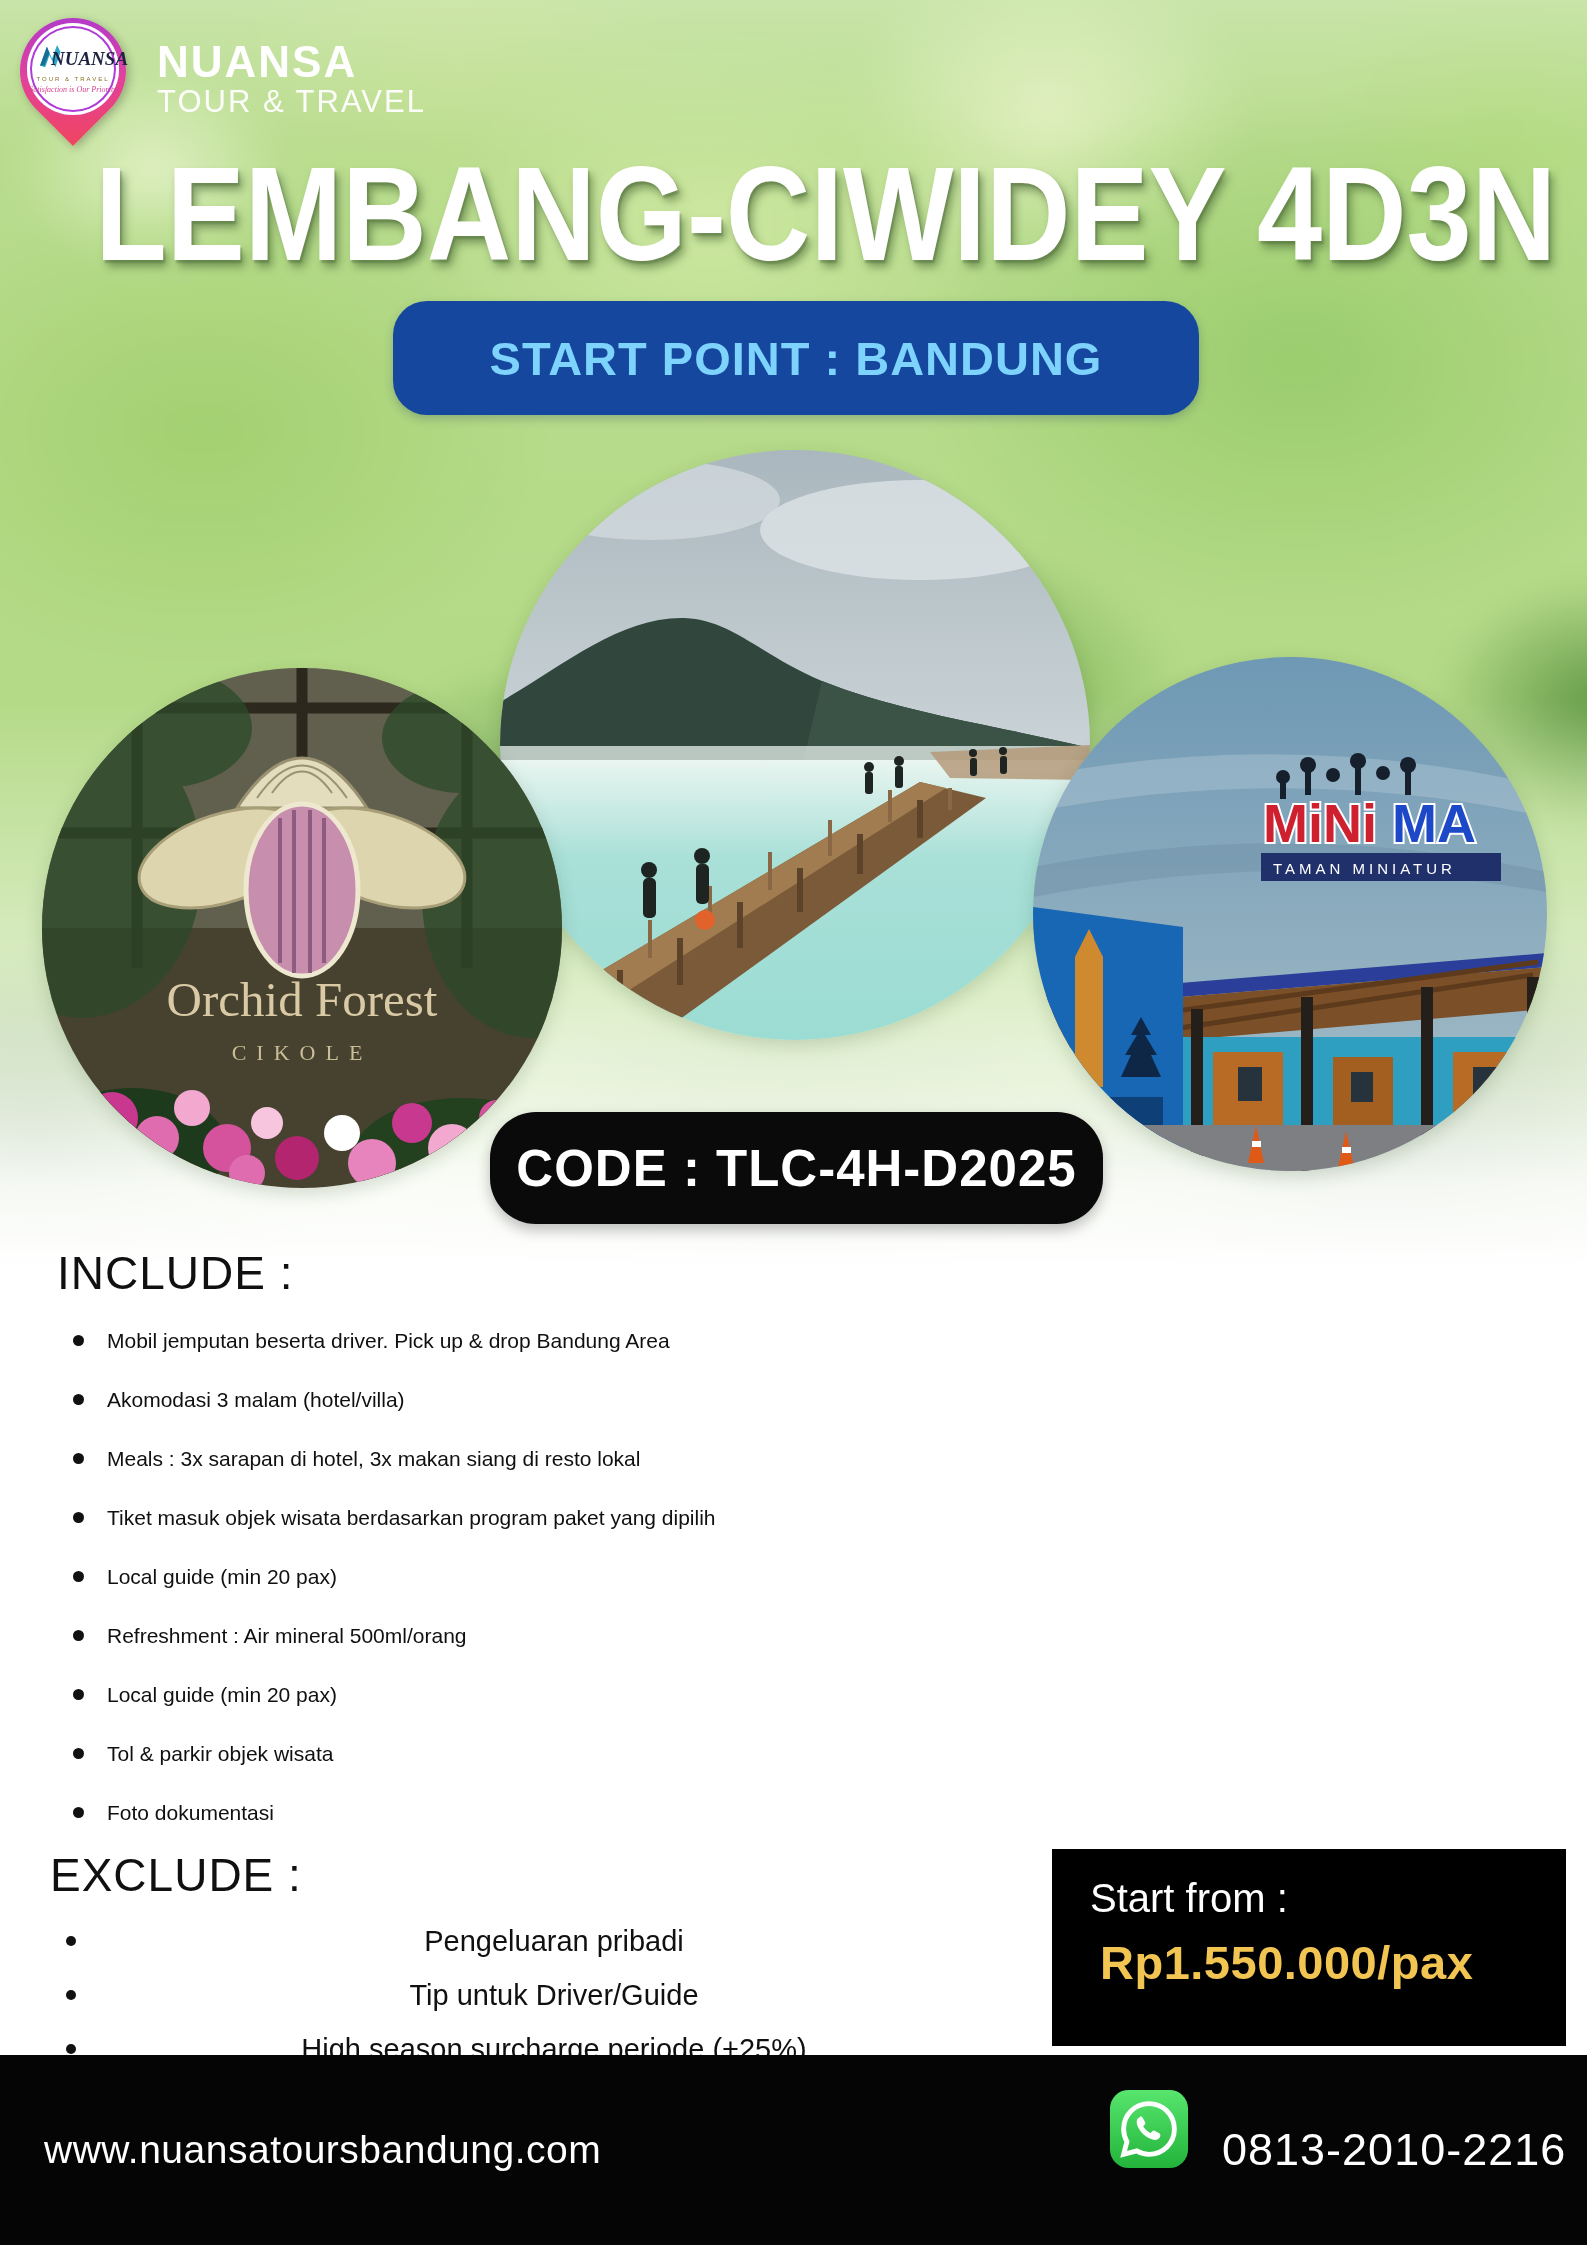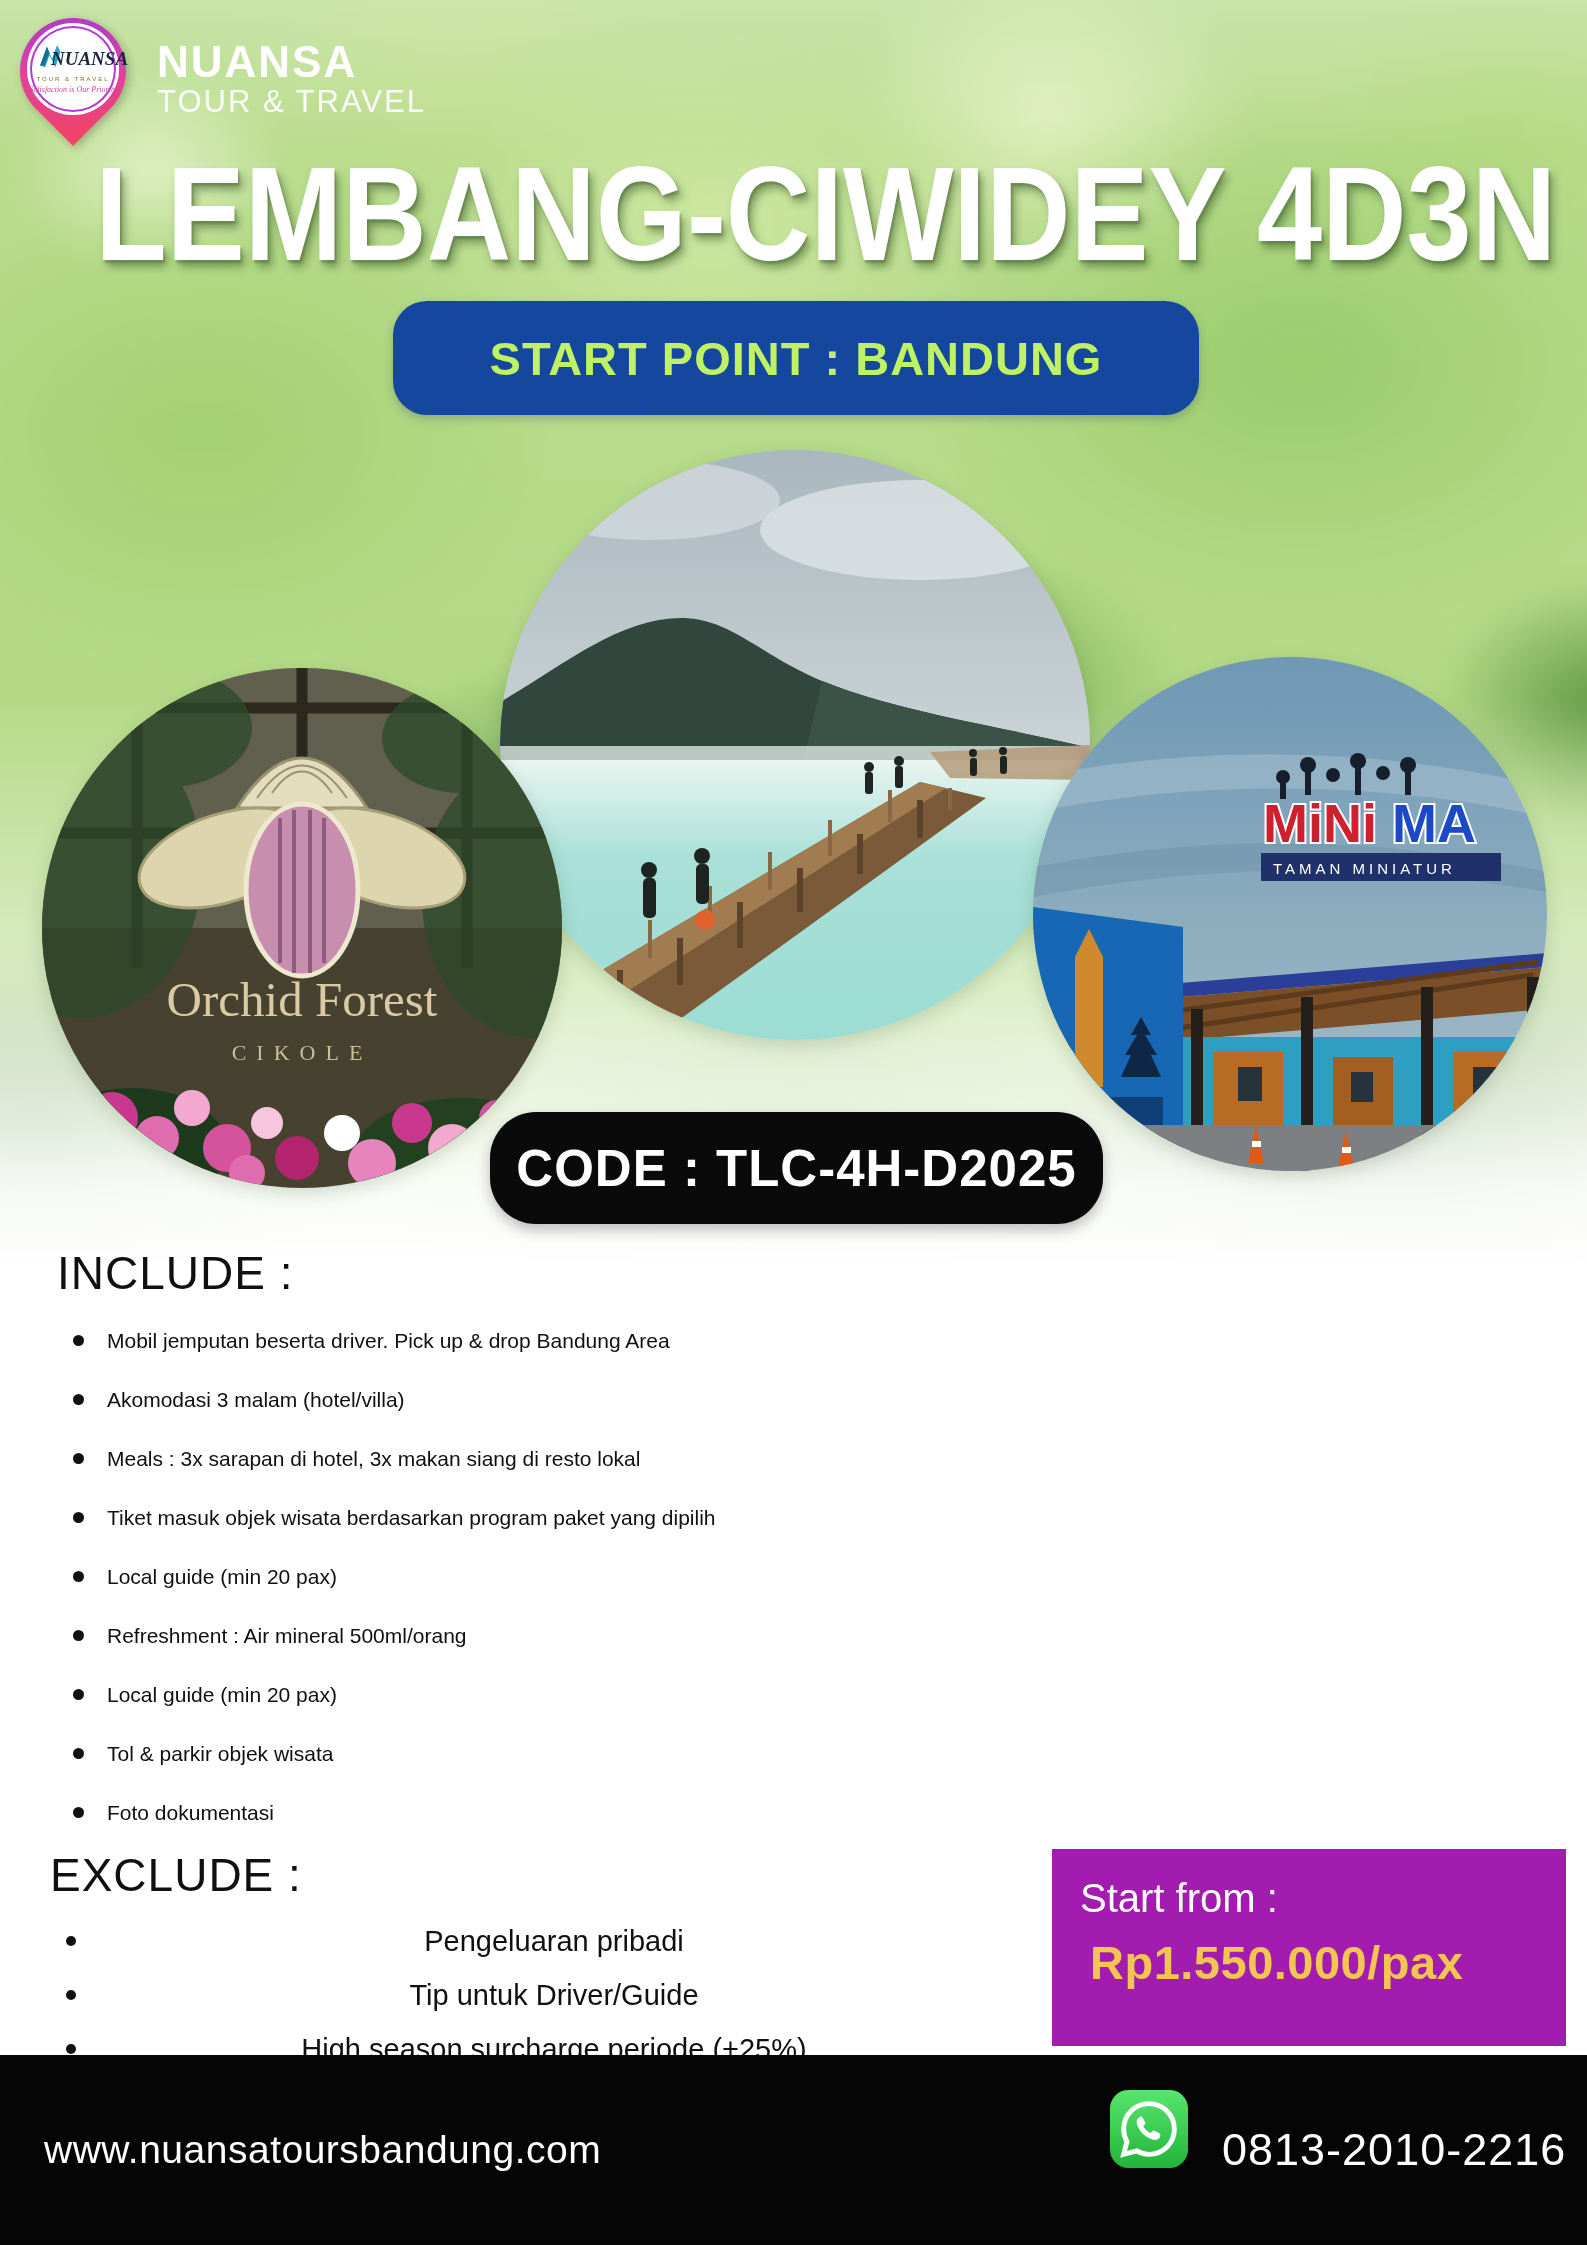--- a/index.html
+++ b/index.html
@@ -73,21 +73,21 @@
     position:absolute;left:0;right:0;top:148px;z-index:4;text-align:center;
     font-size:133px;line-height:133px;font-weight:700;color:#fff;letter-spacing:0;
     transform:scaleX(.88);transform-origin:center;
     text-shadow:5px 7px 9px rgba(66,96,47,.55), 2px 3px 2px rgba(66,96,47,.35);
     white-space:nowrap;
   }
   .start-banner{
     position:absolute;left:393px;top:301px;width:806px;height:114px;z-index:4;
     background:var(--blue);border-radius:34px;
     display:flex;align-items:center;justify-content:center;
-    color:#bef264;font-size:47px;font-weight:700;letter-spacing:1px;
+    color:#7dd3fc;font-size:47px;font-weight:700;letter-spacing:1px;
     box-shadow:0 4px 10px rgba(30,50,90,.25);
   }
   .code-pill{
     position:absolute;left:490px;top:1112px;width:613px;height:112px;z-index:5;
     background:var(--ink);border-radius:46px;
     display:flex;align-items:center;justify-content:center;
     color:#fff;font-size:51px;font-weight:700;letter-spacing:1px;
     box-shadow:0 6px 14px rgba(0,0,0,.25);
   }
   
@@ -101,21 +101,21 @@
   .exclude{position:absolute;left:50px;top:1848px;width:960px;z-index:4;color:#101010;}
   .list-heading{font-size:46px;font-weight:400;letter-spacing:1px;margin-bottom:24px;}
   .include ul,.exclude ul{list-style:none;margin-left:2px;}
   .include li{position:relative;font-size:21px;line-height:33px;margin-bottom:26px;padding-left:48px;}
   .include li::before{content:"";position:absolute;left:14px;top:11px;width:11px;height:11px;border-radius:50%;background:#111;}
   .exclude li{position:relative;font-size:29px;line-height:31px;margin-bottom:23px;padding-left:46px;text-align:center;}
   .exclude li::before{content:"";position:absolute;left:14px;top:10px;width:10px;height:10px;border-radius:50%;background:#111;}
   
   .price-box{
     position:absolute;left:1052px;top:1849px;width:514px;height:197px;z-index:4;
-    background:#a21caf;padding:27px 28px;
+    background:#000000;padding:27px 38px;
   }
   .price-label{color:#fff;font-size:40px;font-weight:400;margin-bottom:14px;}
   .price-value{color:var(--gold);font-size:47px;font-weight:700;letter-spacing:.5px;padding-left:10px;}
   
   .footer{position:absolute;left:0;right:0;bottom:0;height:190px;background:#050505;z-index:6;}
   .footer-website{
     position:absolute;left:44px;top:50%;transform:translateY(-50%);
     color:#fff;font-size:39px;letter-spacing:.5px;font-weight:400;
   }
   .wa-icon{position:absolute;left:1108px;top:33px;width:82px;height:82px;}

